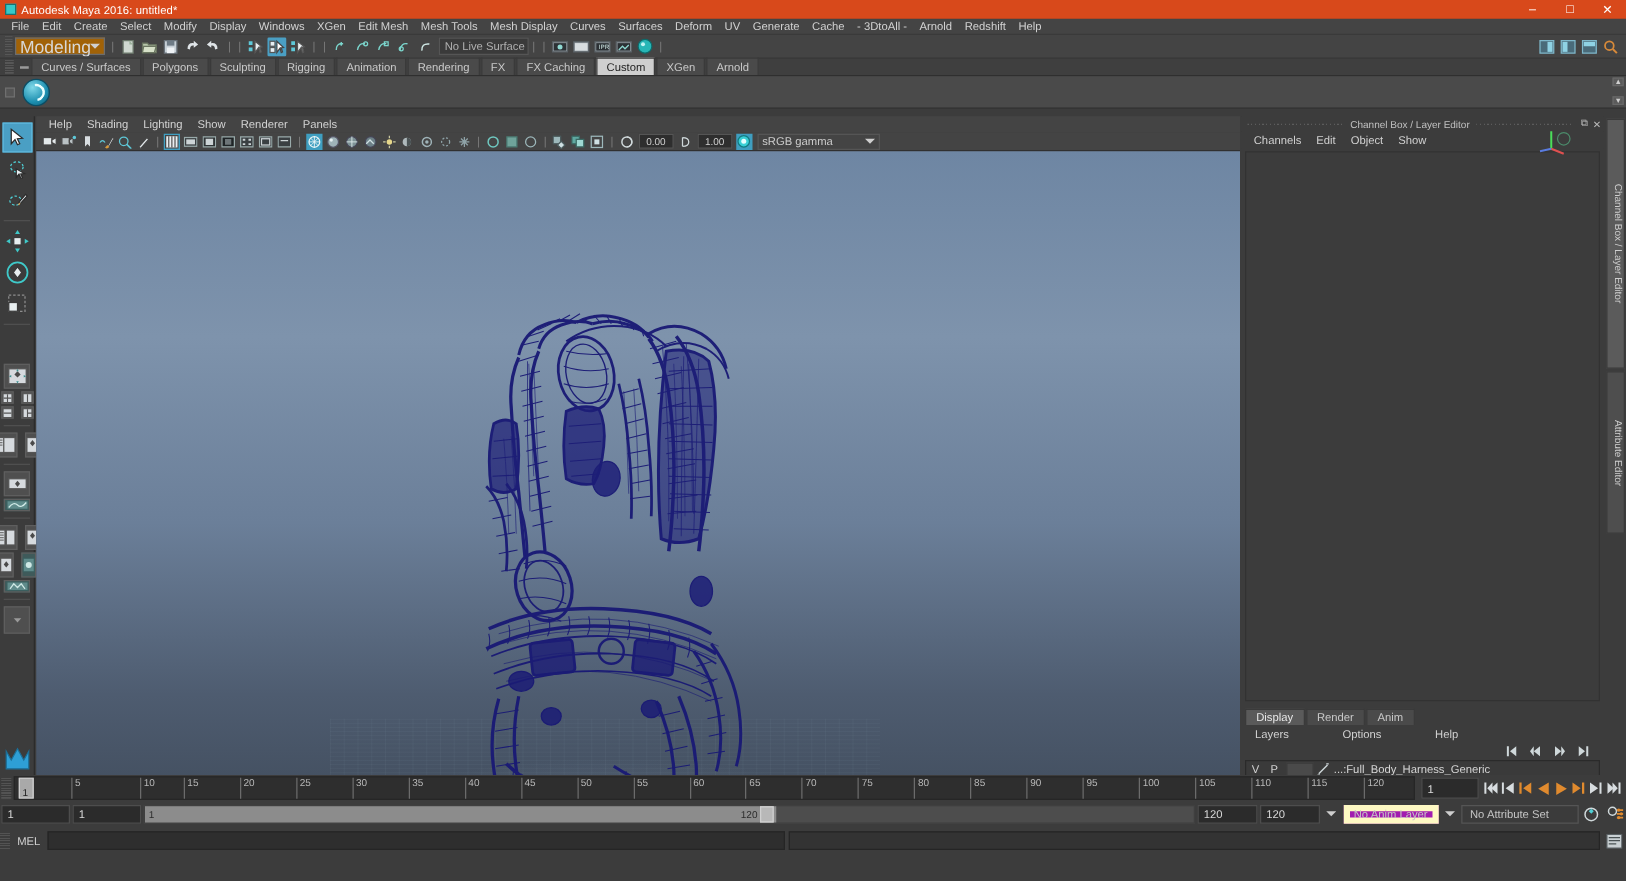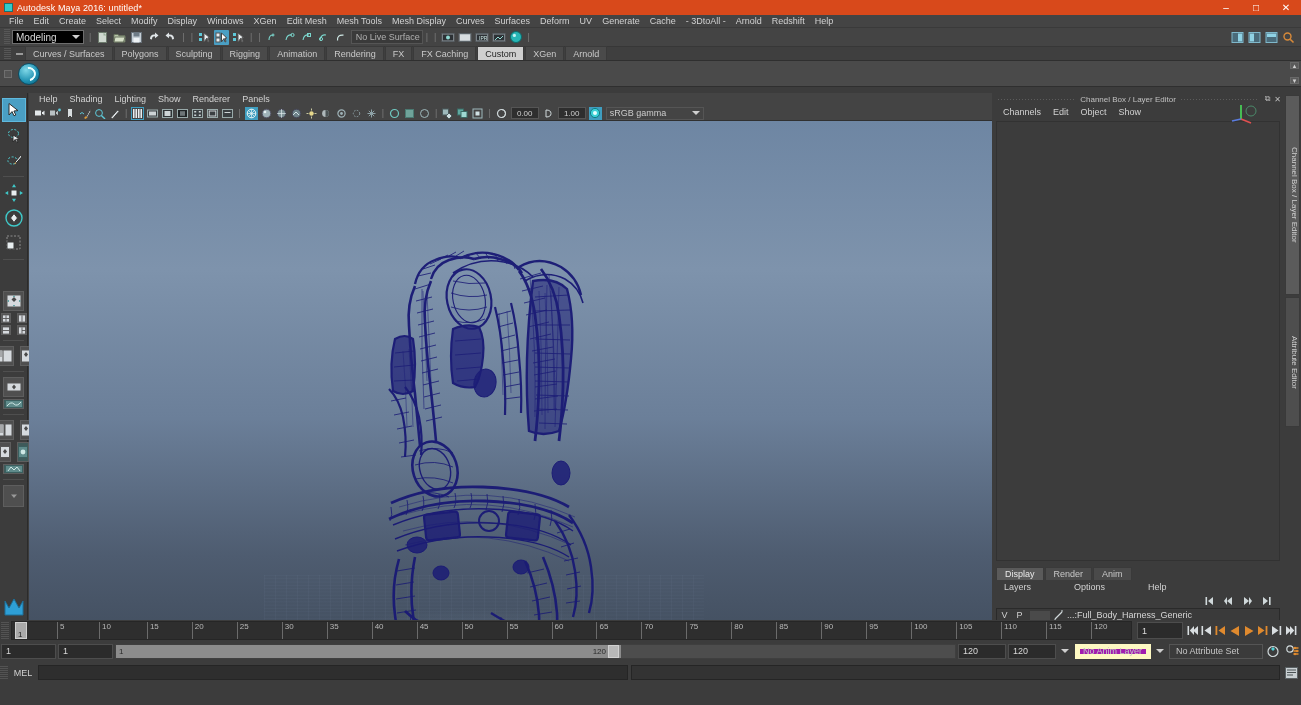--- a/index.html
+++ b/index.html
@@ -33,22 +33,22 @@
 
   
   .statusline{
     height:19px; background:#444444; display:flex; align-items:center;
     padding-left:2px; border-bottom:1px solid #373737; gap:0px;
   }
   .gripv{ width:6px;height:16px; background:
       repeating-linear-gradient(to bottom,#6a6a6a 0 1px,transparent 1px 2px);
       margin:0 2px; opacity:.5;}
   .combo{
-    height:14px; background:#000000; border:1px solid #6d6d6d; color:#d8d8d8;
-    display:flex;align-items:center; padding:0 3px; font-size:10px; width:72px;
+    height:14px; background:#a16207; border:1px solid #6d6d6d; color:#d8d8d8;
+    display:flex;align-items:center; padding:0 3px; font-size:14px; width:72px;
     justify-content:space-between; margin-right:2px;
   }
   .combo .cv{ overflow:hidden; white-space:nowrap;}
   .caret{ width:0;height:0;border-left:4px solid transparent;border-right:4px solid transparent;
     border-top:4px solid #cfcfcf; }
   .sepr{ color:#7b7b7b; font-size:9px; margin:0 3px; }
   .tbtn{ width:15px;height:15px; margin:0 1px; display:flex;align-items:center;justify-content:center;
     border-radius:1px; position:relative;}
   .tbtn.on{ background:#4a9fc4; }
   .livesurf{
@@ -1052,21 +1052,21 @@
   <div class="timearea">
     <div class="trow1">
       <div class="tgrip"></div>
       <div class="timeslider" id="timeslider">
         <div class="curframe" id="curframe" style="left: 2.99167px;">
           <span>1</span>
         </div>
       <div class="tick" style="left: 44.9583px;">
             <span>5</span>
           </div>
-          <div class="tick" style="left: 87px; text-align: right;">
+          <div class="tick" style="left: 100px; text-align: right;">
             <span>10</span>
           </div>
           <div class="tick" style="left: 134.875px;">
             <span>15</span>
           </div>
           <div class="tick" style="left: 179.833px;">
             <span>20</span>
           </div>
           <div class="tick" style="left: 224.792px;">
             <span>25</span>

